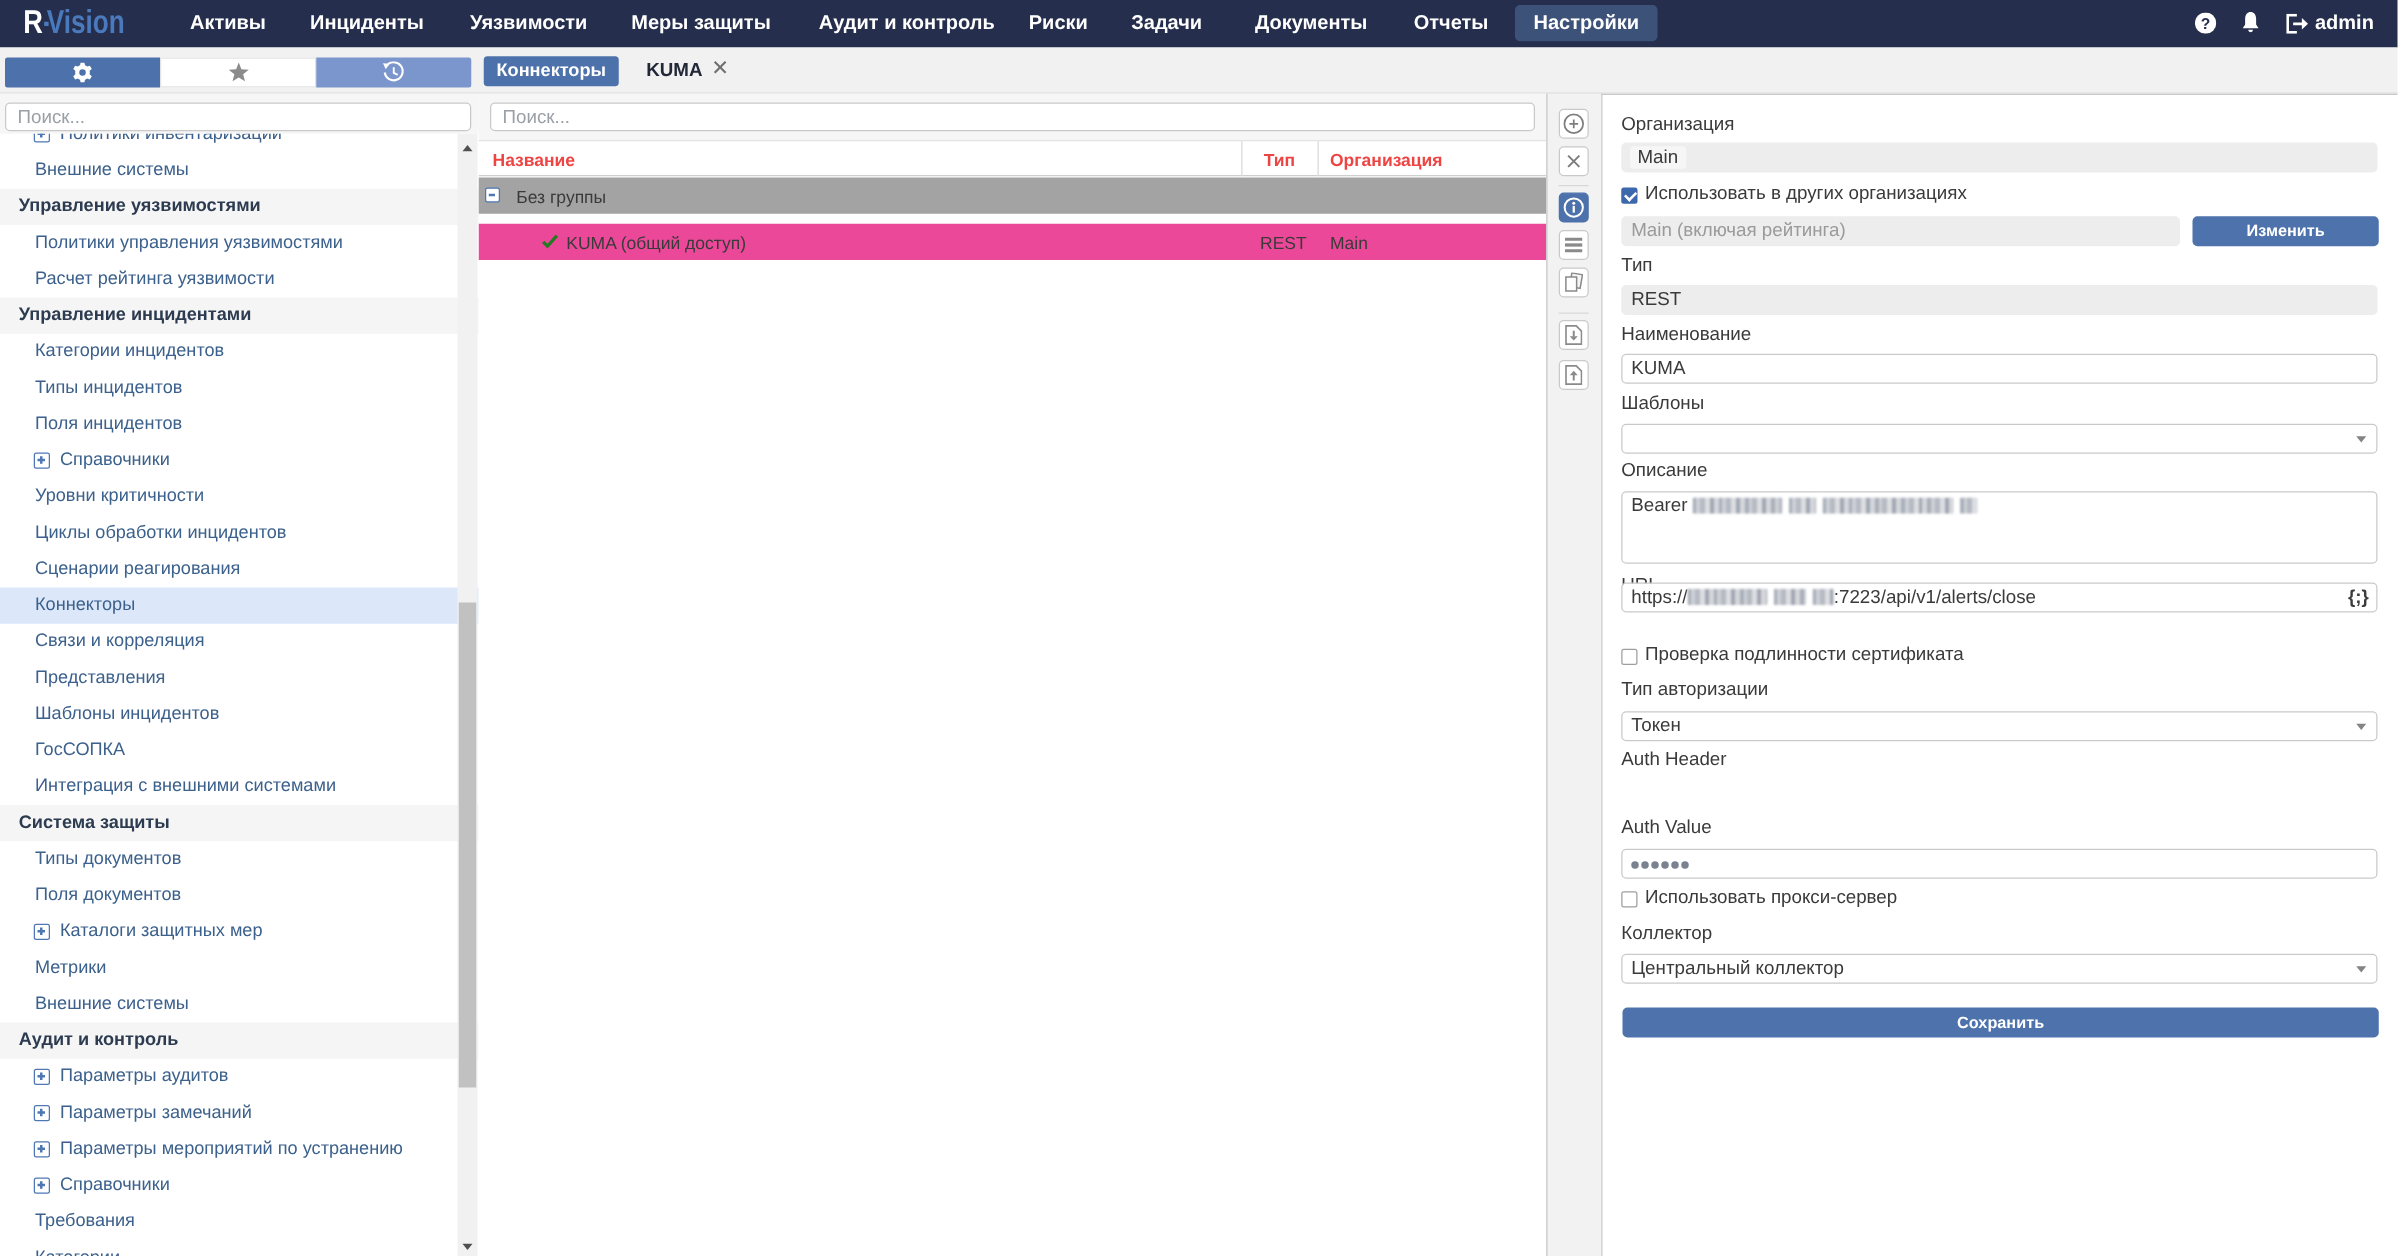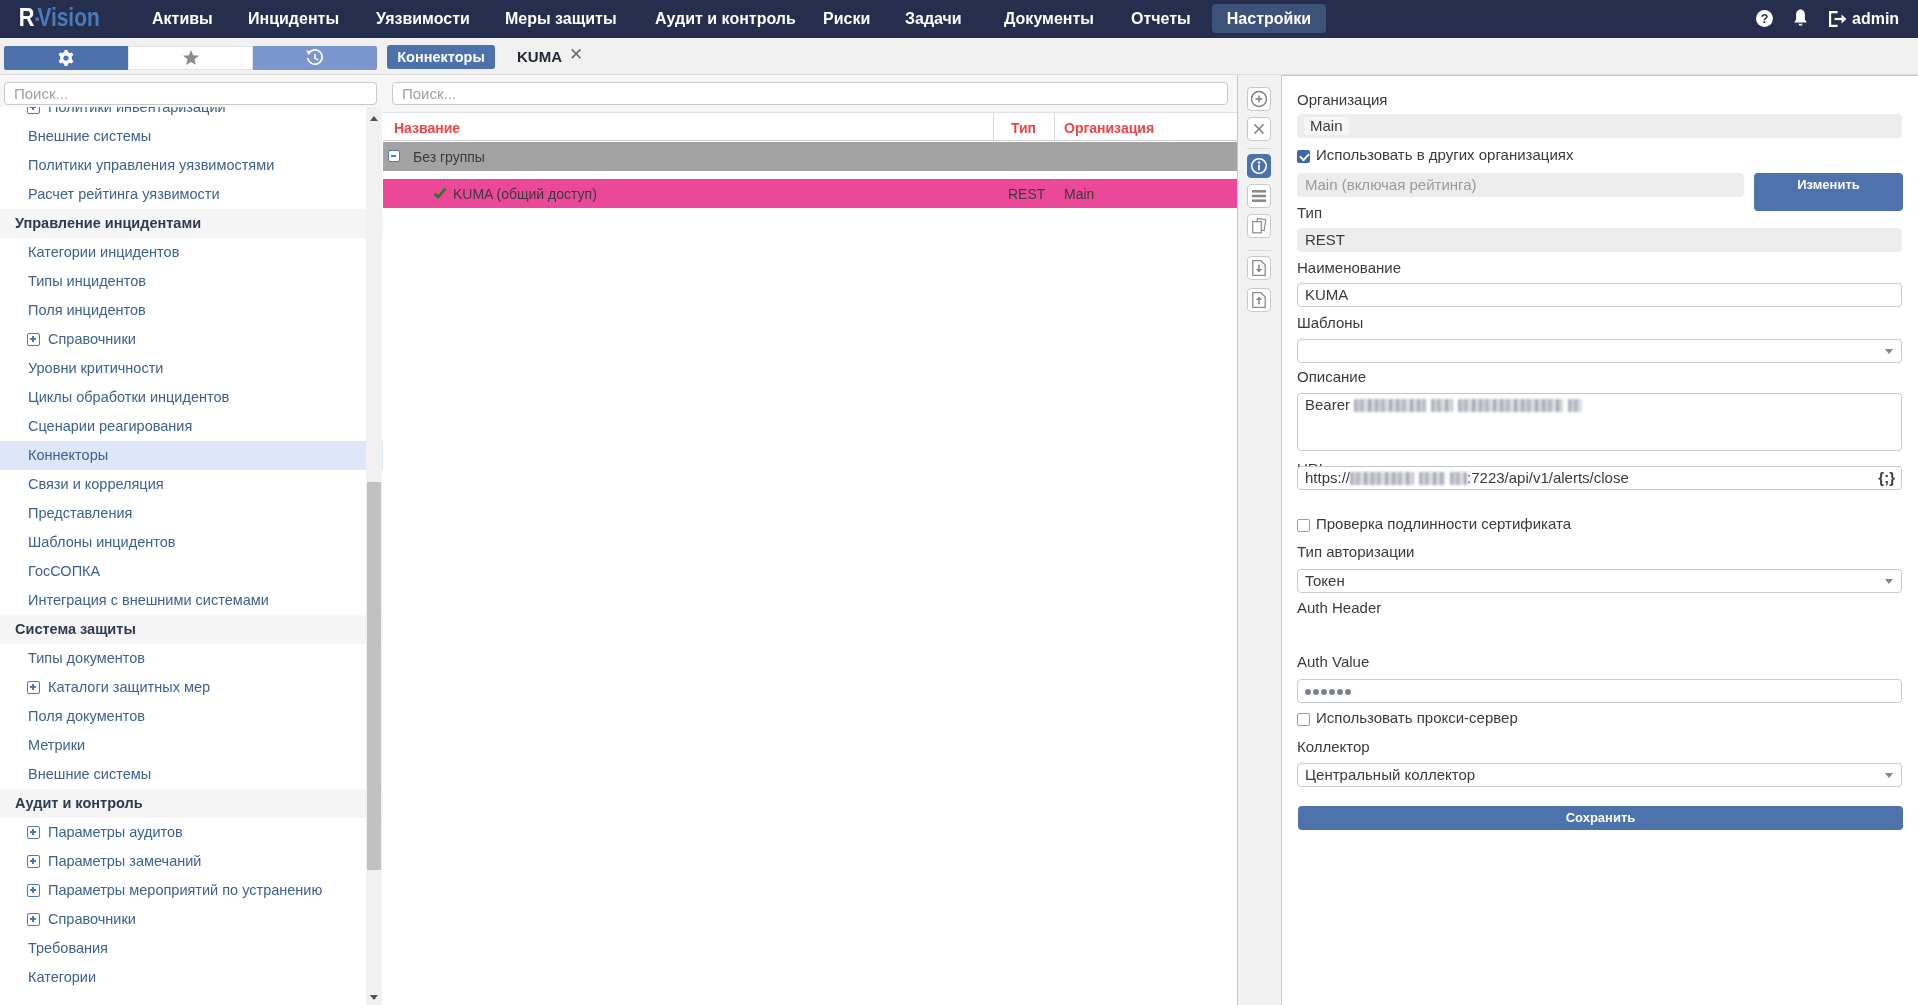--- a/index.html
+++ b/index.html
@@ -165,20 +165,23 @@
   <div class="search" id="sb-search">Поиск...</div>
   <div id="tree">
       <div id="tree-in">
     <div class="trow icon">
           <span class="psq"></span>
           <span class="txt">Политики инвентаризации</span>
         </div>
     <div class="trow">
           <span class="txt">Внешние системы</span>
         </div>
+    <div class="trow thead">
+          <span class="txt">Управление уязвимостями</span>
+        </div>
     <div class="trow">
           <span class="txt">Политики управления уязвимостями</span>
         </div>
     <div class="trow">
           <span class="txt">Расчет рейтинга уязвимости</span>
         </div>
     <div class="trow thead">
           <span class="txt">Управление инцидентами</span>
         </div>
     <div class="trow">
@@ -220,26 +223,26 @@
         </div>
     <div class="trow">
           <span class="txt">Интеграция с внешними системами</span>
         </div>
     <div class="trow thead">
           <span class="txt">Система защиты</span>
         </div>
     <div class="trow">
           <span class="txt">Типы документов</span>
         </div>
+    <div class="trow">
+          <span class="txt">Поля документов</span>
+        </div>
     <div class="trow icon">
           <span class="psq"></span>
           <span class="txt">Каталоги защитных мер</span>
-        </div>
-    <div class="trow">
-          <span class="txt">Поля документов</span>
         </div>
     <div class="trow">
           <span class="txt">Метрики</span>
         </div>
     <div class="trow">
           <span class="txt">Внешние системы</span>
         </div>
     <div class="trow thead">
           <span class="txt">Аудит и контроль</span>
         </div>
@@ -351,21 +354,21 @@
 </div>
 
 <div id="panel">
   <div class="lbl" style="top:15px;">Организация</div>
   <div class="fld dis" style="top:38px;">
     <span style="display:inline-block;background:#f6f6f6;border-radius:3px;padding:0 6px;margin-left:-1px;height:18px;line-height:18px;margin-top:2px;">Main</span>
   </div>
   <div class="cb on" style="top:74px;"></div>
   <div class="cblbl" style="top:70px;">Использовать в других организациях</div>
   <div class="fld dis" style="top:97px; width:447px; color:#9a9a9a;">Main (включая рейтинга)</div>
-  <div class="btn" style="left:472px; top:97px; width:149px; height:38px; line-height:24px;">Изменить</div>
+  <div class="btn" style="left:472px; top:97px; width:149px; height:24px; line-height:24px;">Изменить</div>
   <div class="lbl" style="top:128px;">Тип</div>
   <div class="fld dis" style="top:152px;">REST</div>
   <div class="lbl" style="top:183px;">Наименование</div>
   <div class="fld wht" style="top:207px;">KUMA</div>
   <div class="lbl" style="top:238px;">Шаблоны</div>
   <div class="fld wht" style="top:263px;">
       <div class="caret"></div>
     </div>
   <div class="lbl" style="top:292px;">Описание</div>
   <div class="fld wht" style="top:317px; height:58px;">Bearer <span class="blur1" style="width:72px;"></span><span class="blur1" style="width:22px;"></span><span class="blur1" style="width:105px;"></span><span class="blur1" style="width:14px;"></span></div>

